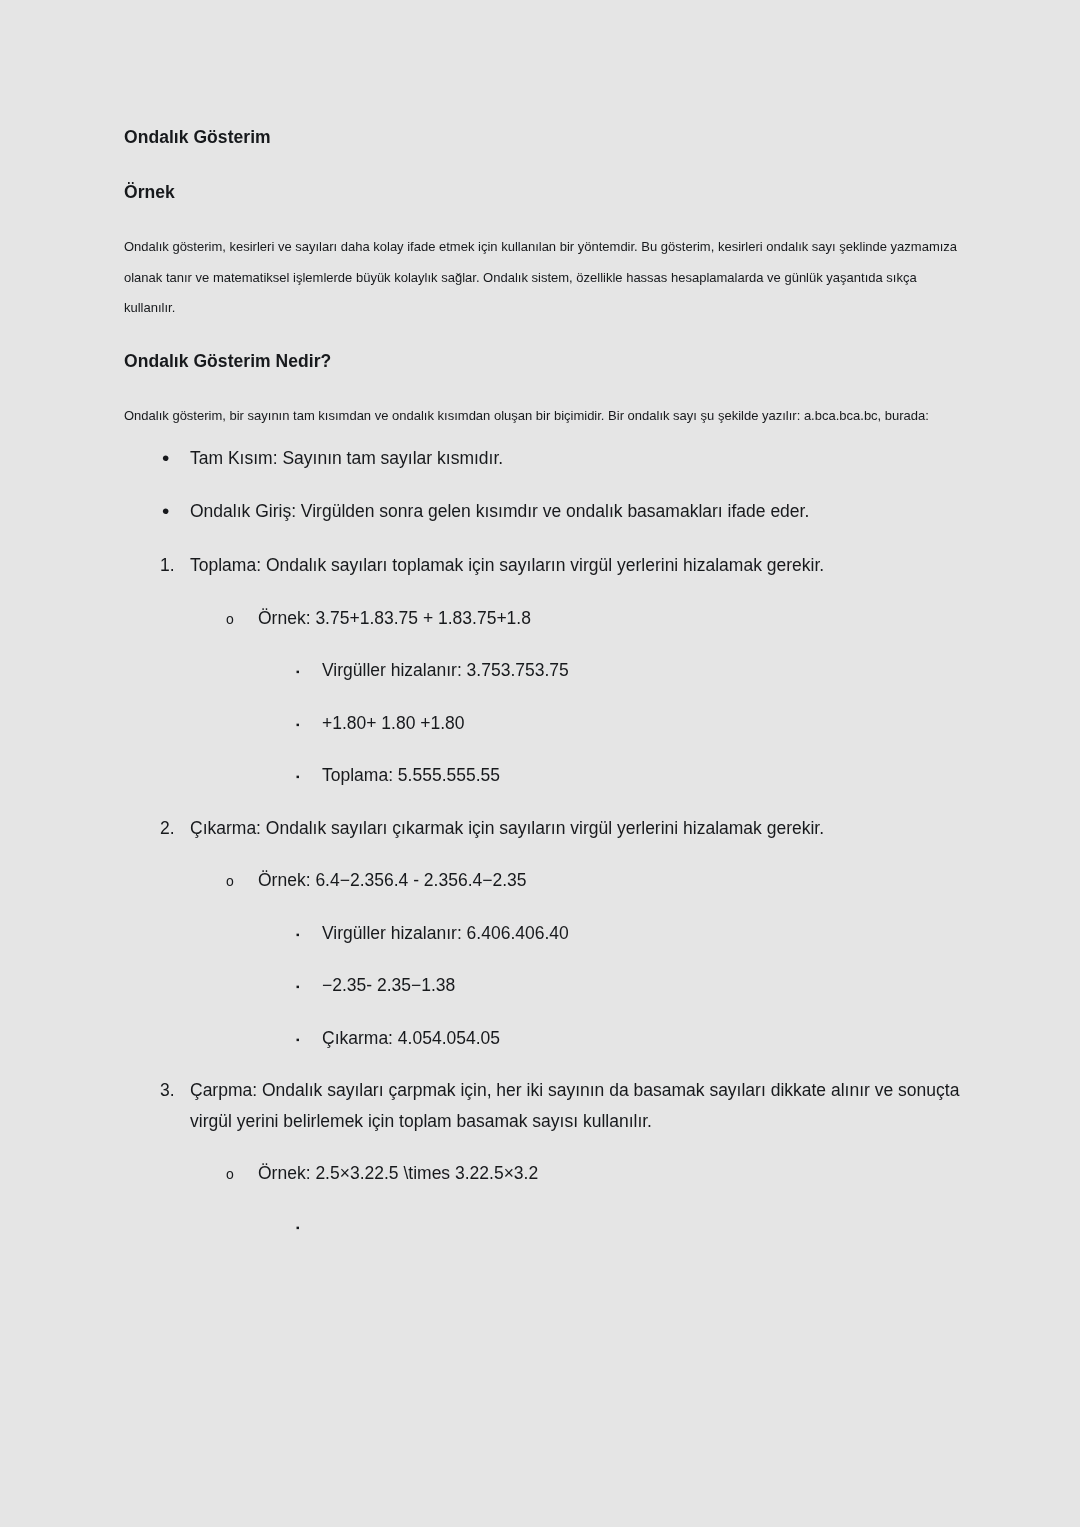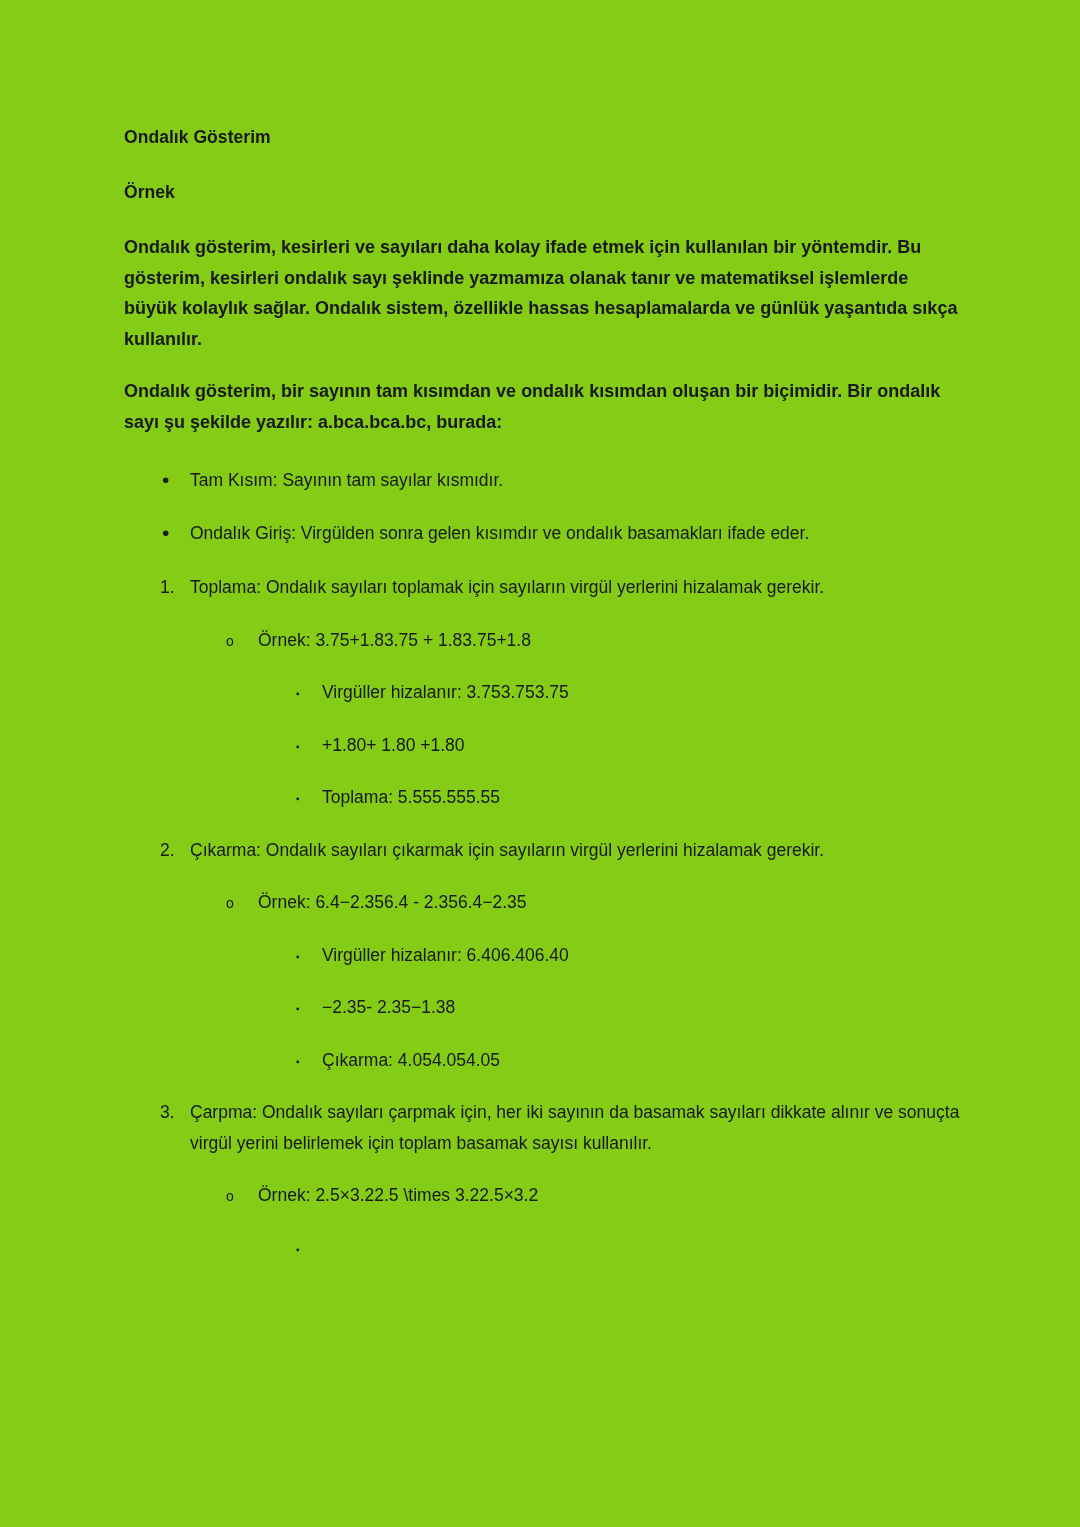--- a/index.html
+++ b/index.html
@@ -13,49 +13,49 @@
     height: 1527px;
     font-family: "Liberation Sans", sans-serif;
     color: #17191c;
     -webkit-font-smoothing: antialiased;
   }
 
   .page {
     position: relative;
     width: 1080px;
     height: 1527px;
-    background: #84cc16;
+    background: #e5e5e5;
     box-sizing: border-box;
     padding: 122px 122px 0 124px;
   }
 
   .doc {
     width: 836px;
   }
 
   
   .h-block {
     font-size: 17.5px;
     line-height: 30px;
     font-weight: 700;
     letter-spacing: 0.05px;
     margin: 0 0 25px 0;
     color: #17191c;
   }
 
   .para {
-    font-size: 18px;
-    line-height: 30.5px;
-    font-weight: 700;
+    font-size: 13px;
+    line-height: 30.5px;
+    font-weight: 400;
     margin: 0 0 22px 0;
     color: #17191c;
   }
 
   .para.tight {
-    margin-bottom: 28px;
+    margin-bottom: 12px;
   }
 
   
   .lvl1 {
     list-style: none;
     margin: 0;
     padding: 0;
   }
   .lvl1 > li {
     position: relative;
@@ -146,20 +146,21 @@
 
 <div class="page">
   <div class="doc">
 
     <p class="h-block">Ondalık Gösterim</p>
 
     <p class="h-block">Örnek</p>
 
     <p class="para">Ondalık gösterim, kesirleri ve sayıları daha kolay ifade etmek için kullanılan bir yöntemdir. Bu gösterim, kesirleri ondalık sayı şeklinde yazmamıza olanak tanır ve matematiksel işlemlerde büyük kolaylık sağlar. Ondalık sistem, özellikle hassas hesaplamalarda ve günlük yaşantıda sıkça kullanılır.</p>
 
+    <p class="h-block">Ondalık Gösterim Nedir?</p>
 
     <p class="para tight">Ondalık gösterim, bir sayının tam kısımdan ve ondalık kısımdan oluşan bir biçimidir. Bir ondalık sayı şu şekilde yazılır: a.bca.bca.bc, burada:</p>
 
     <ul class="lvl1">
       <li>
         <span class="marker dot">•</span>
         <span class="strong">Tam Kısım:</span><span> Sayının tam sayılar kısmıdır.</span>
       </li>
       <li>
         <span class="marker dot">•</span>

